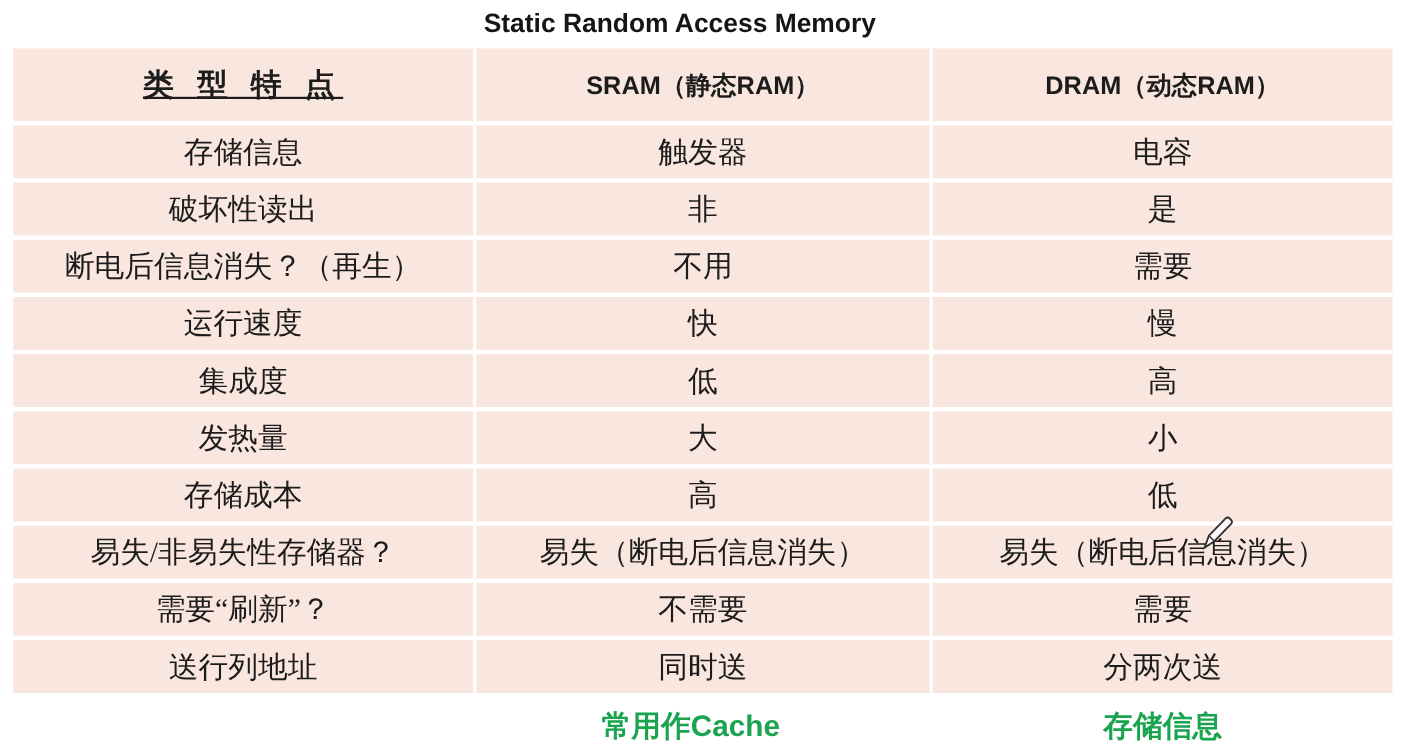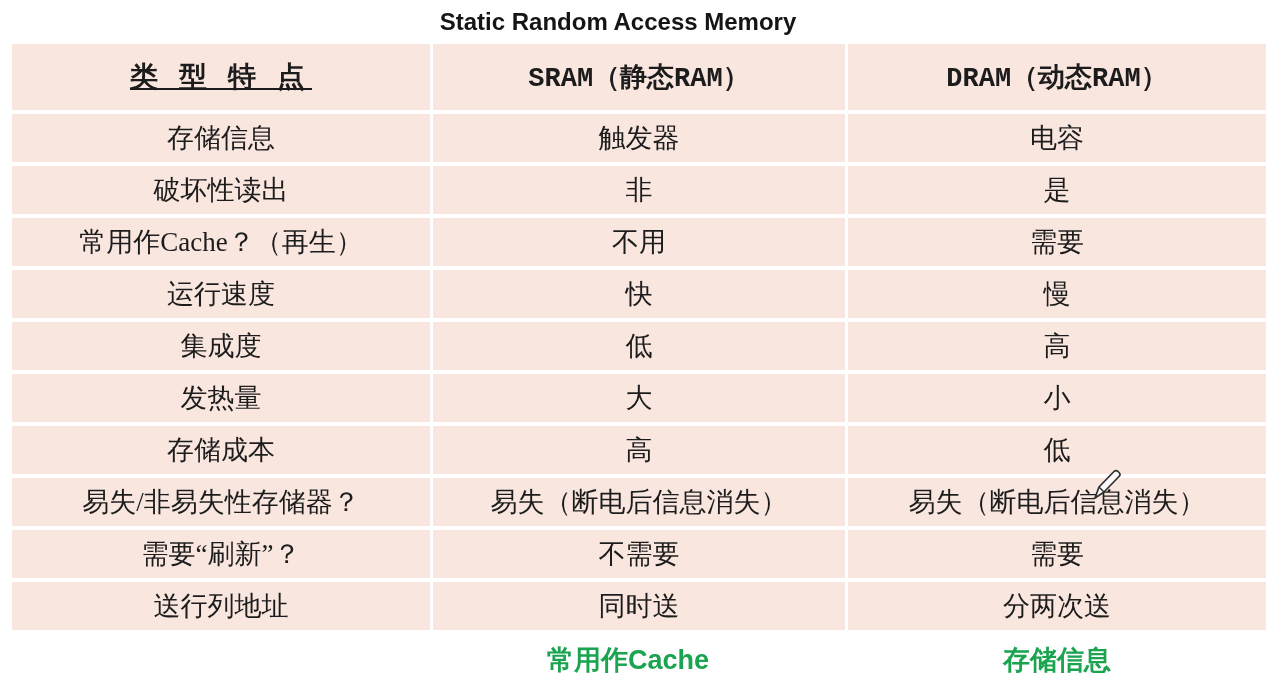--- a/index.html
+++ b/index.html
@@ -58,22 +58,22 @@
     white-space: nowrap;
     overflow: hidden;
   }
   .cell.hdr-feature {
     font-size: 28px;
     font-weight: 600;
     letter-spacing: 7px;
     text-decoration: underline;
   }
   .cell.hdr-ram {
-    font-family: Liberation Mono, monospace;
-    font-size: 27px;
+    font-family: Liberation Sans, sans-serif;
+    font-size: 23px;
     font-weight: 600;
   }
 
   
   .note {
     position: absolute;
     top: 644px;
     height: 32px;
     line-height: 32px;
     text-align: center;
@@ -115,21 +115,21 @@
       <div class="cell">电容</div>
     </div>
 
     <div class="trow">
       <div class="cell">破坏性读出</div>
       <div class="cell">非</div>
       <div class="cell">是</div>
     </div>
 
     <div class="trow">
-      <div class="cell">常用作Cache？（再生）</div>
+      <div class="cell">断电后信息消失？（再生）</div>
       <div class="cell">不用</div>
       <div class="cell">需要</div>
     </div>
 
     <div class="trow">
       <div class="cell">运行速度</div>
       <div class="cell">快</div>
       <div class="cell">慢</div>
     </div>
 

